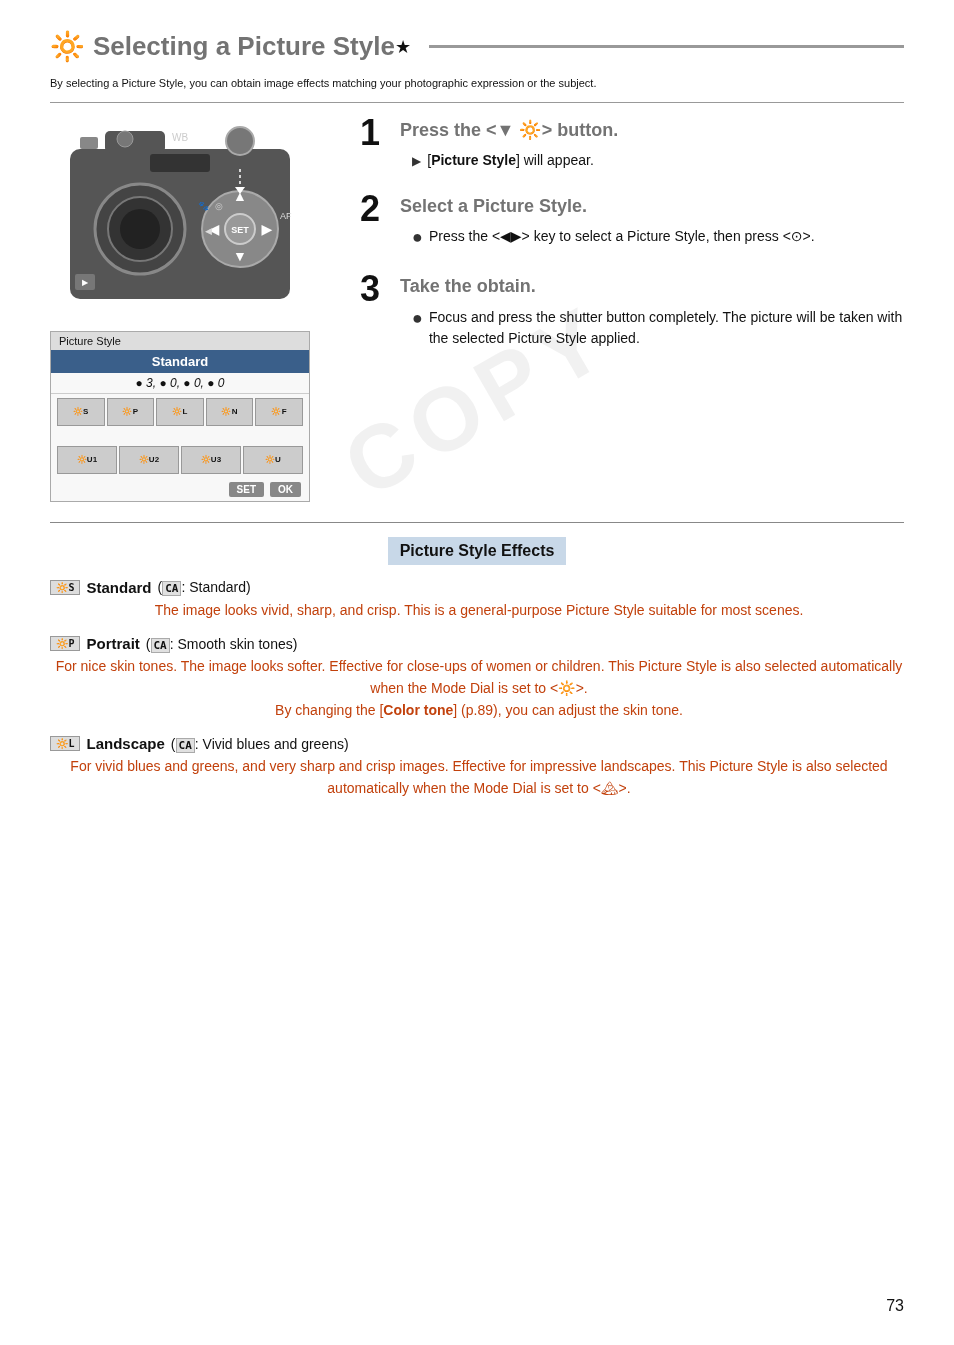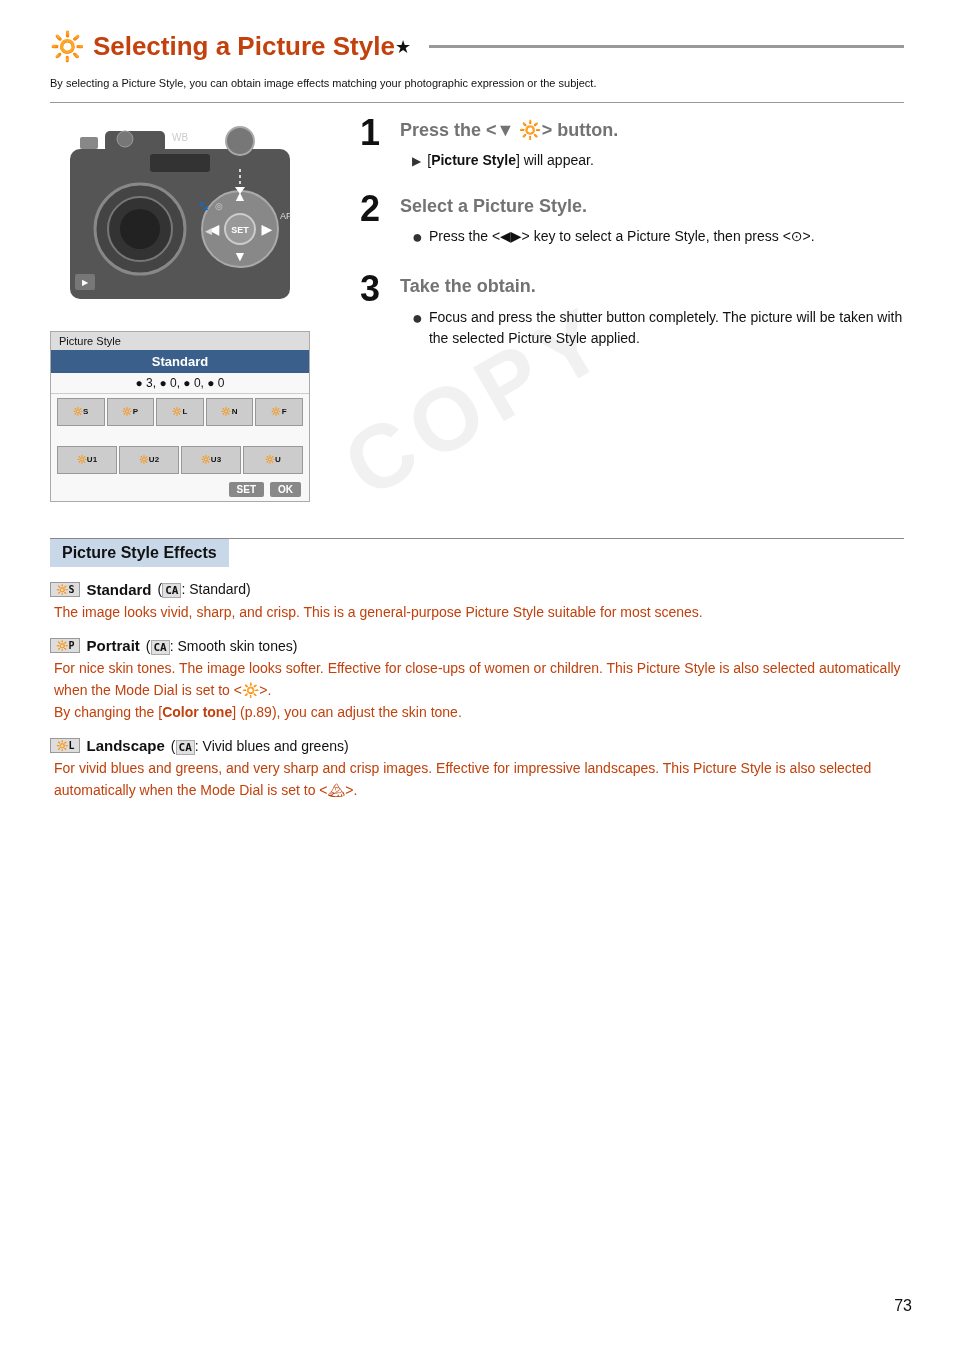--- a/index.html
+++ b/index.html
@@ -21,21 +21,21 @@
       margin-bottom: 12px;
     }
     .page-title-icon {
       font-size: 28px;
       margin-right: 8px;
       color: #111;
     }
     .page-title-text {
       font-size: 26px;
       font-weight: bold;
-      color: #c2410c;
+      color: #737373;
     }
     .title-star {
       font-size: 18px;
       vertical-align: super;
       color: #111;
     }
     .header-line {
       height: 3px;
       background: #999;
       margin-left: 18px;
@@ -53,21 +53,21 @@
     .section-divider {
       border: none;
       border-top: 1px solid #999;
       margin-bottom: 16px;
     }
 
     
     .main-content {
       display: flex;
       gap: 0;
-      margin-bottom: 36px;
+      margin-bottom: 20px;
     }
 
     .left-column {
       width: 290px;
       flex-shrink: 0;
     }
 
     .right-column {
       flex: 1;
       padding-left: 20px;
@@ -92,20 +92,21 @@
       text-align: center;
       padding: 4px 8px;
       font-size: 13px;
       font-weight: bold;
     }
     .ps-values {
       text-align: center;
       padding: 3px 8px;
       font-size: 12px;
       border-bottom: 1px solid #ccc;
+      font-style: italic;
     }
     .ps-grid {
       display: grid;
       grid-template-columns: repeat(5, 1fr);
       gap: 2px;
       padding: 4px 6px;
     }
     .ps-grid-item {
       background: #ccc;
       height: 28px;
@@ -165,20 +166,22 @@
       color: #333;
       font-size: 18px;
       margin-top: -2px;
       flex-shrink: 0;
     }
 
     
     .effects-section {
       margin-top: 10px;
       border-top: 1px solid #888;
+      padding-top: 14px;
+      text-align: center;
     }
     .effects-header {
       background: #c8d8e8;
       padding: 5px 12px;
       font-size: 16px;
       font-weight: bold;
       color: #111;
       display: inline-block;
       margin-bottom: 14px;
     }
@@ -214,21 +217,21 @@
       font-size: 14px;
       color: #c2410c;
       line-height: 1.55;
       padding-left: 4px;
     }
 
     
     .page-number {
       position: absolute;
       bottom: 30px;
-      right: 42px;
+      right: 50px;
       font-size: 16px;
       color: #111;
     }
 
     
     .watermark {
       position: absolute;
       top: 350px;
       left: 50%;
       transform: translateX(-50%) rotate(-30deg);

